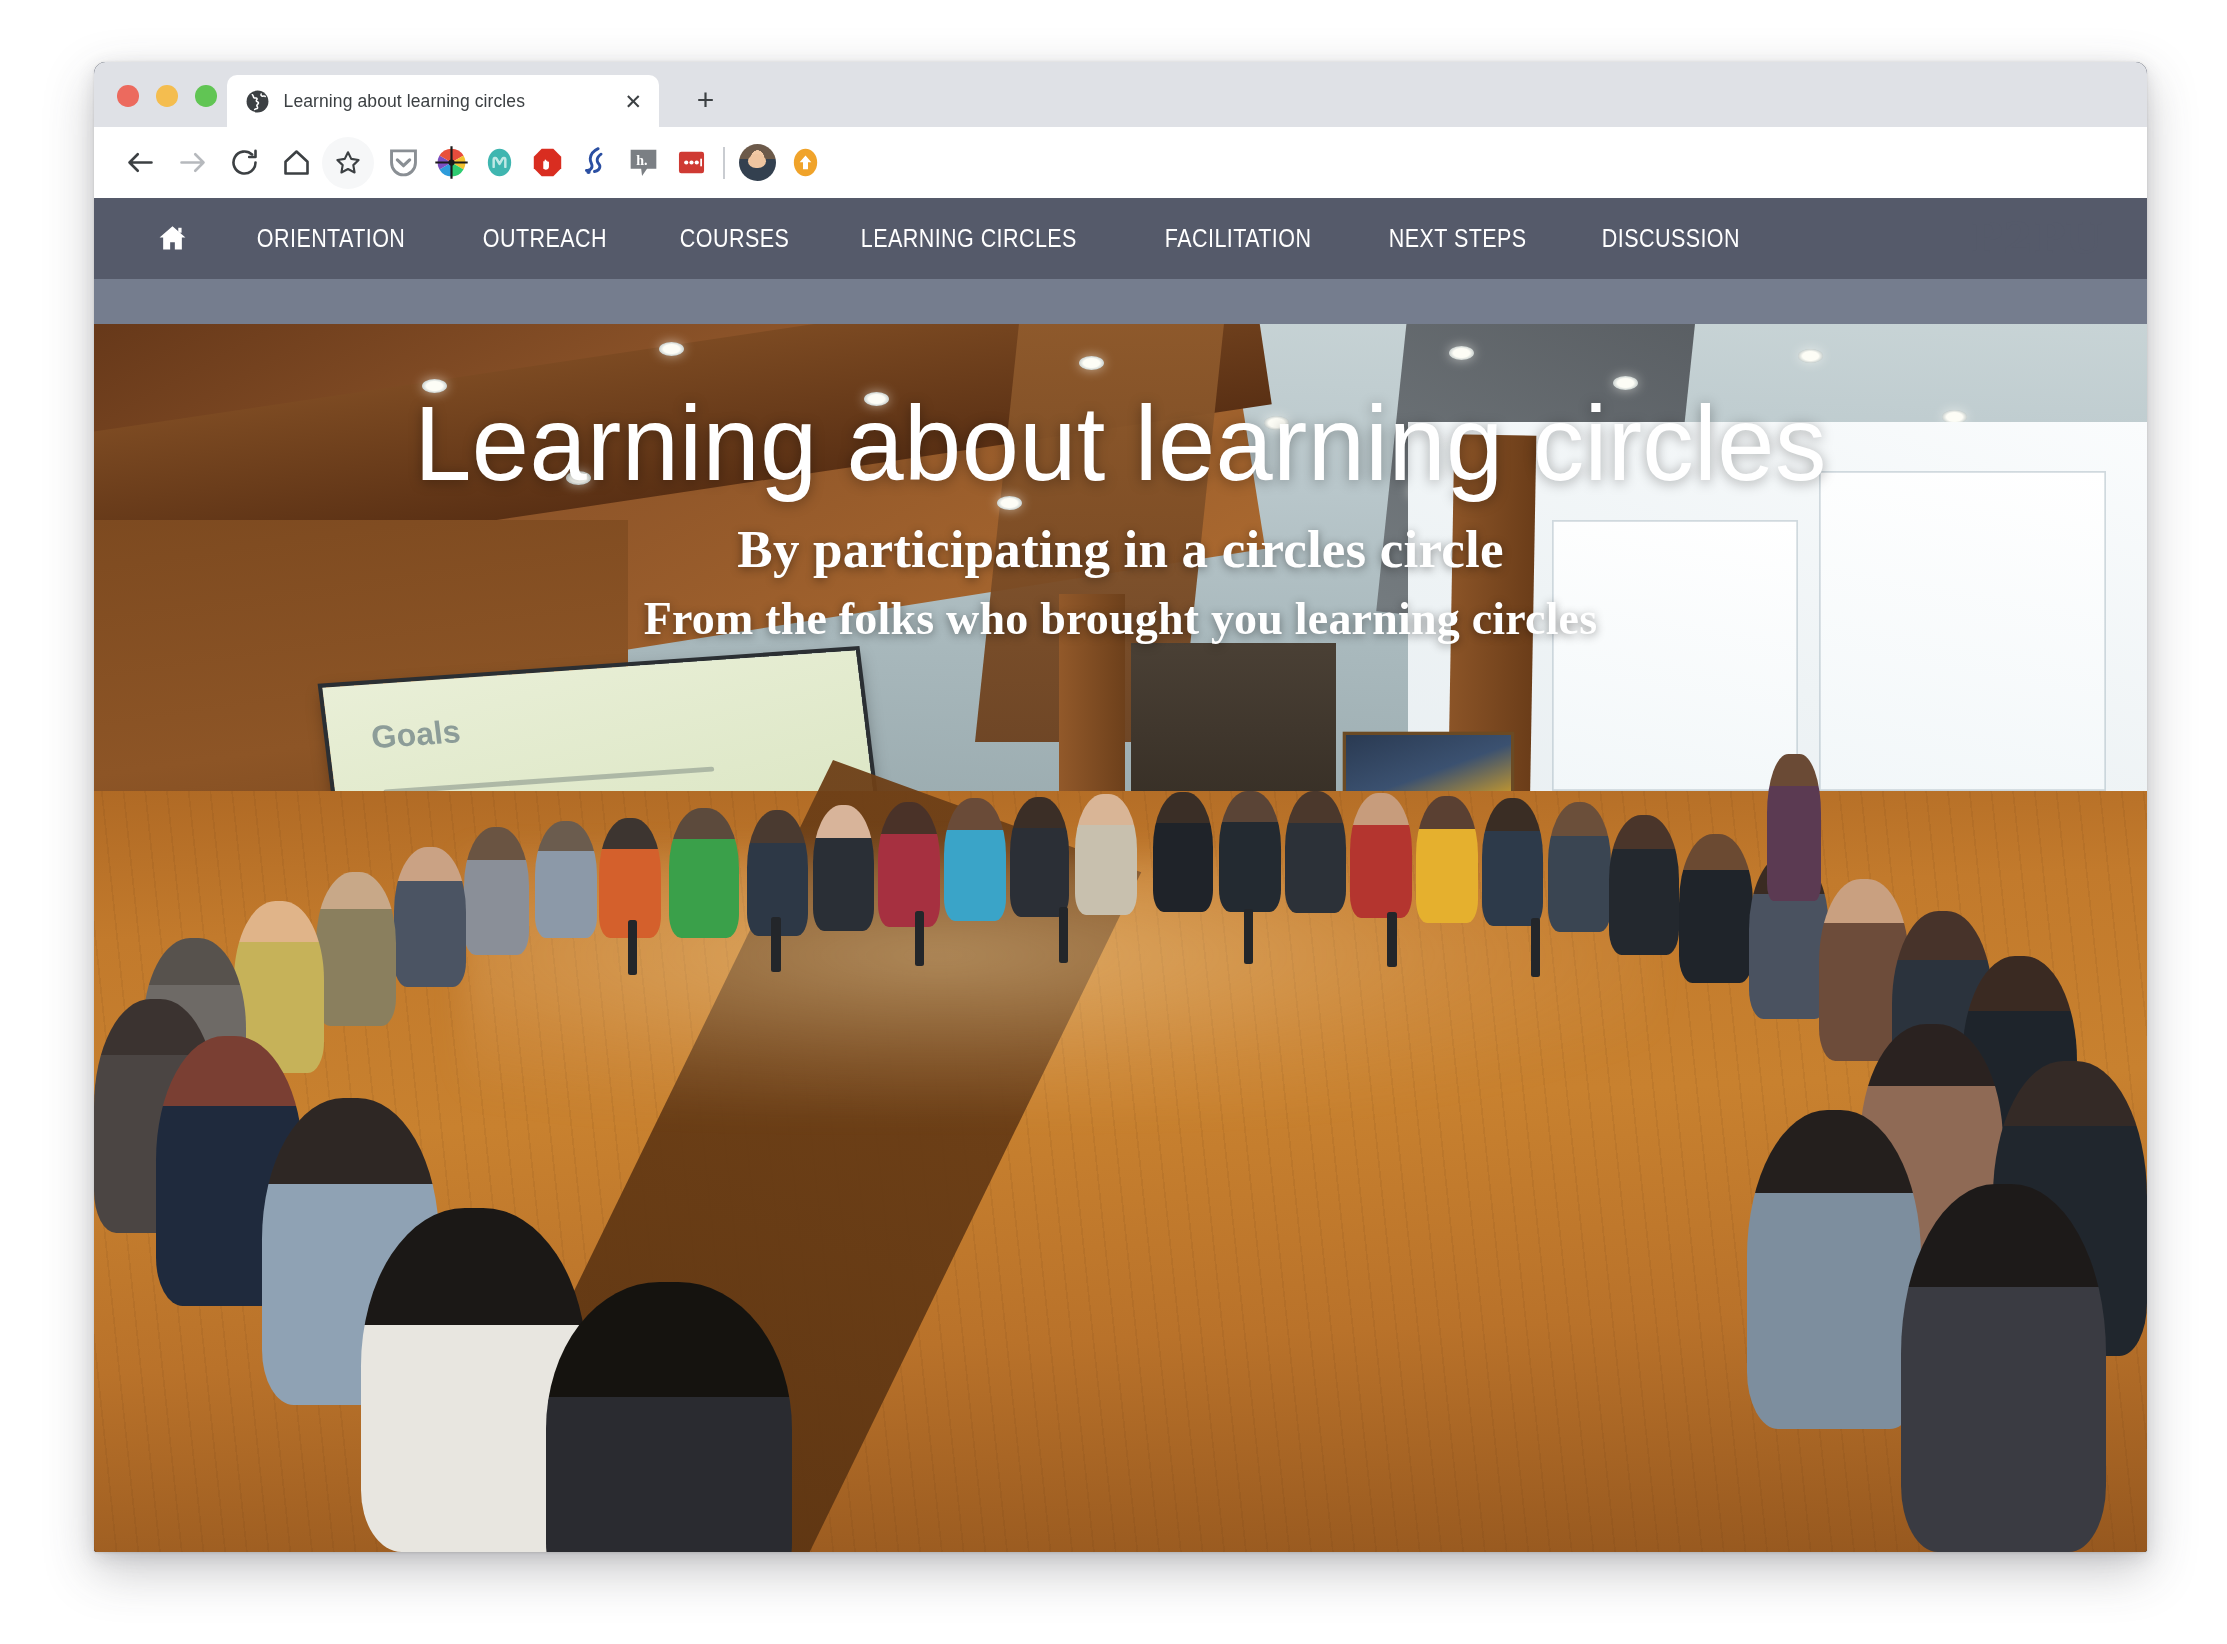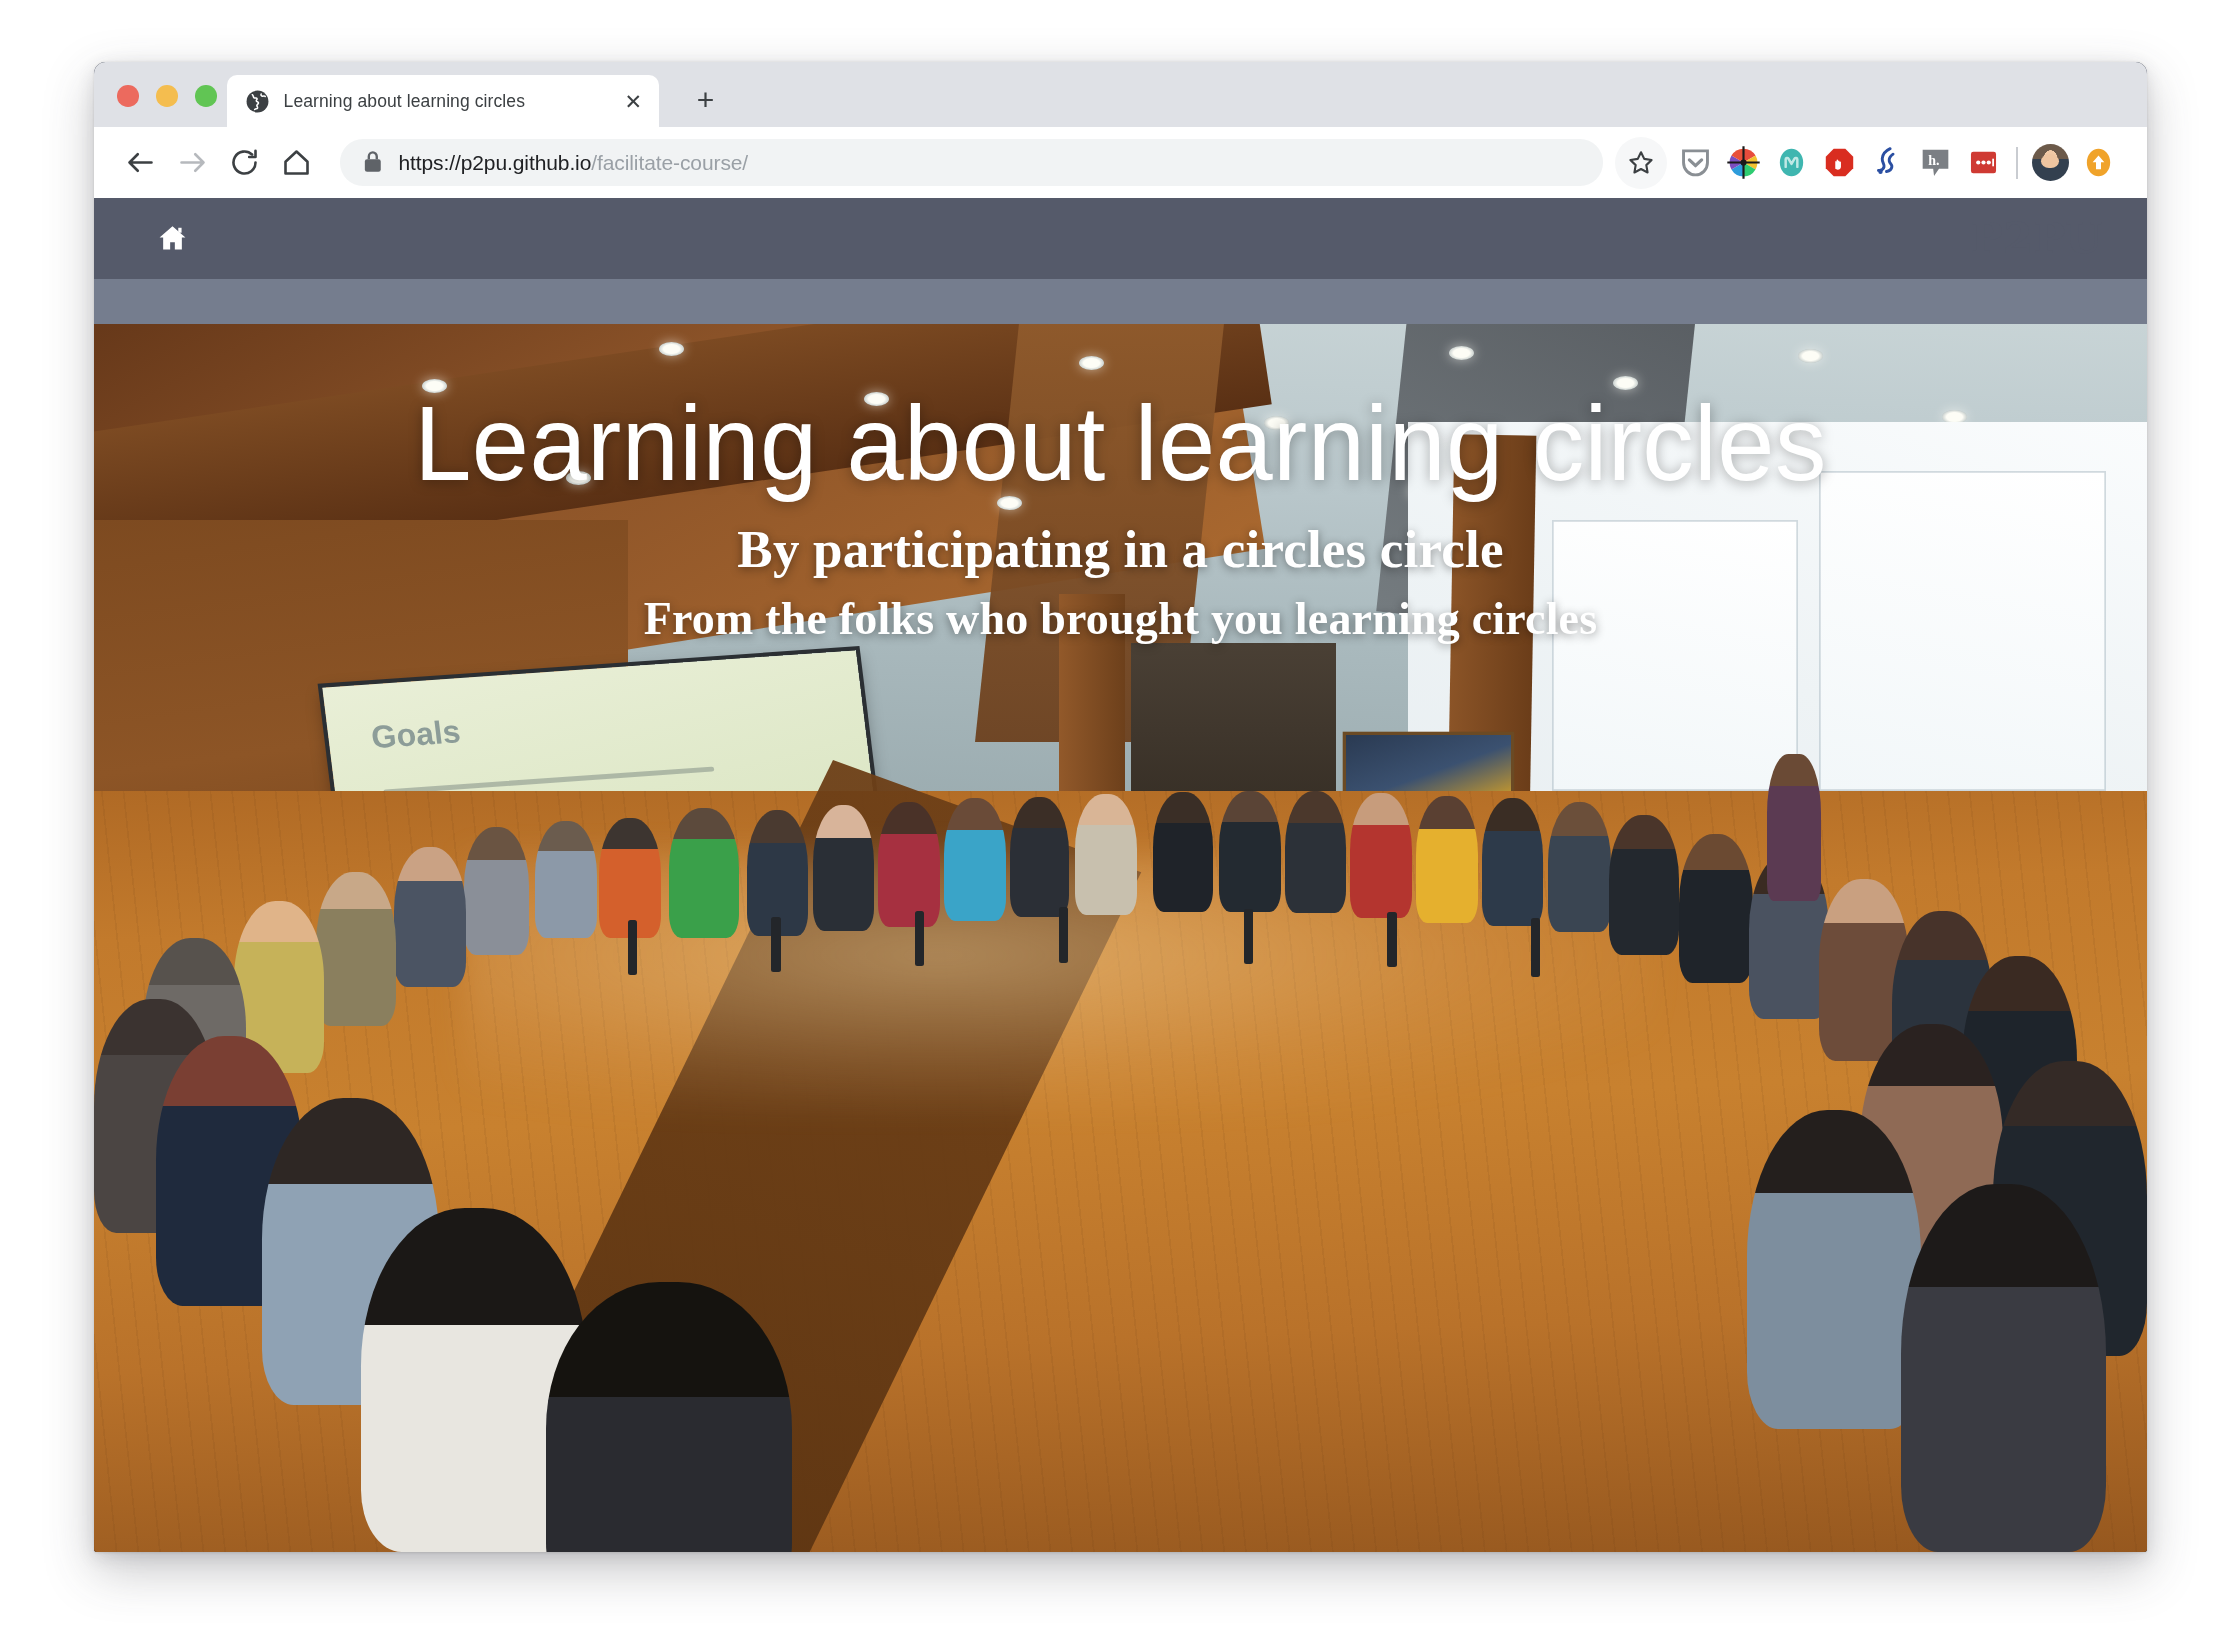--- a/index.html
+++ b/index.html
@@ -539,29 +539,20 @@
           <path d="M20 3.5V8h-4.6" fill="none" stroke="#3c4043" stroke-width="1.9" stroke-linecap="round" stroke-linejoin="round"></path>
         </svg>
       </div>
 
       <div class="nav-btn">
         <svg width="33" height="33" viewBox="0 0 24 24">
           <path d="M4 11.5 12 4l8 7.5V20H4z" fill="none" stroke="#3c4043" stroke-width="1.9" stroke-linejoin="round"></path>
         </svg>
       </div>
 
-      <div class="omnibox">
-        <span class="lock-icon">
-          <svg width="21.6" height="25" viewBox="0 0 18 22">
-            <rect x="2" y="9" width="14" height="11" rx="2" fill="#5f6368"></rect>
-            <path d="M5.5 9V6.5a3.5 3.5 0 0 1 7 0V9" fill="none" stroke="#5f6368" stroke-width="2.1"></path>
-          </svg>
-        </span>
-        <span class="url-text"><span>https://p2pu.github.io</span><span class="dim">/facilitate-course/</span></span>
-      </div>
 
       <div class="star-btn">
         <svg width="30" height="30" viewBox="0 0 24 24">
           <path d="M12 3.4l2.6 5.3 5.9.85-4.25 4.15 1 5.85L12 16.8l-5.25 2.75 1-5.85L3.5 9.55l5.9-.85z" fill="none" stroke="#3c4043" stroke-width="1.7" stroke-linejoin="round"></path>
         </svg>
       </div>
 
       <div class="ext-bar">
 
         <div class="ext">
@@ -641,20 +632,29 @@
     </div>
 
     <div class="site-nav">
       <div class="home-icon-wrap">
         <svg width="33" height="33" viewBox="0 0 24 24">
           <path d="M12 3 2.6 11.2h2.6V20h5.1v-5.2h3.4V20h5.1v-8.8h2.6z" fill="#ffffff"></path>
           <rect x="16.2" y="4.2" width="2.4" height="3.6" fill="#ffffff"></rect>
         </svg>
       </div>
 
+      <div class="nav-links">
+        <a class="nav-link" href="#">ORIENTATION</a>
+        <a class="nav-link" href="#">OUTREACH</a>
+        <a class="nav-link" href="#">COURSES</a>
+        <a class="nav-link" href="#">LEARNING CIRCLES</a>
+        <a class="nav-link" href="#">FACILITATION</a>
+        <a class="nav-link" href="#">NEXT STEPS</a>
+        <a class="nav-link" href="#">DISCUSSION</a>
+      </div>
 
       <div class="brand-logo">
         <span class="brand-letter bl-p1"><span>P</span></span>
         <span class="brand-letter bl-2"><span>2</span></span>
         <span class="brand-letter bl-p2"><span>P</span></span>
         <span class="brand-letter bl-u"><span>U</span></span>
       </div>
     </div>
 
     <div class="sub-bar"></div>

